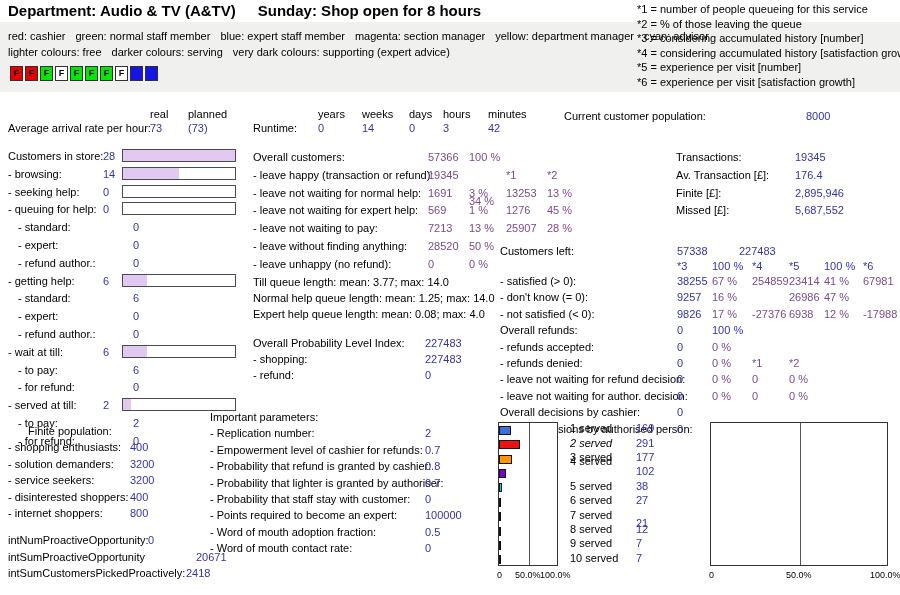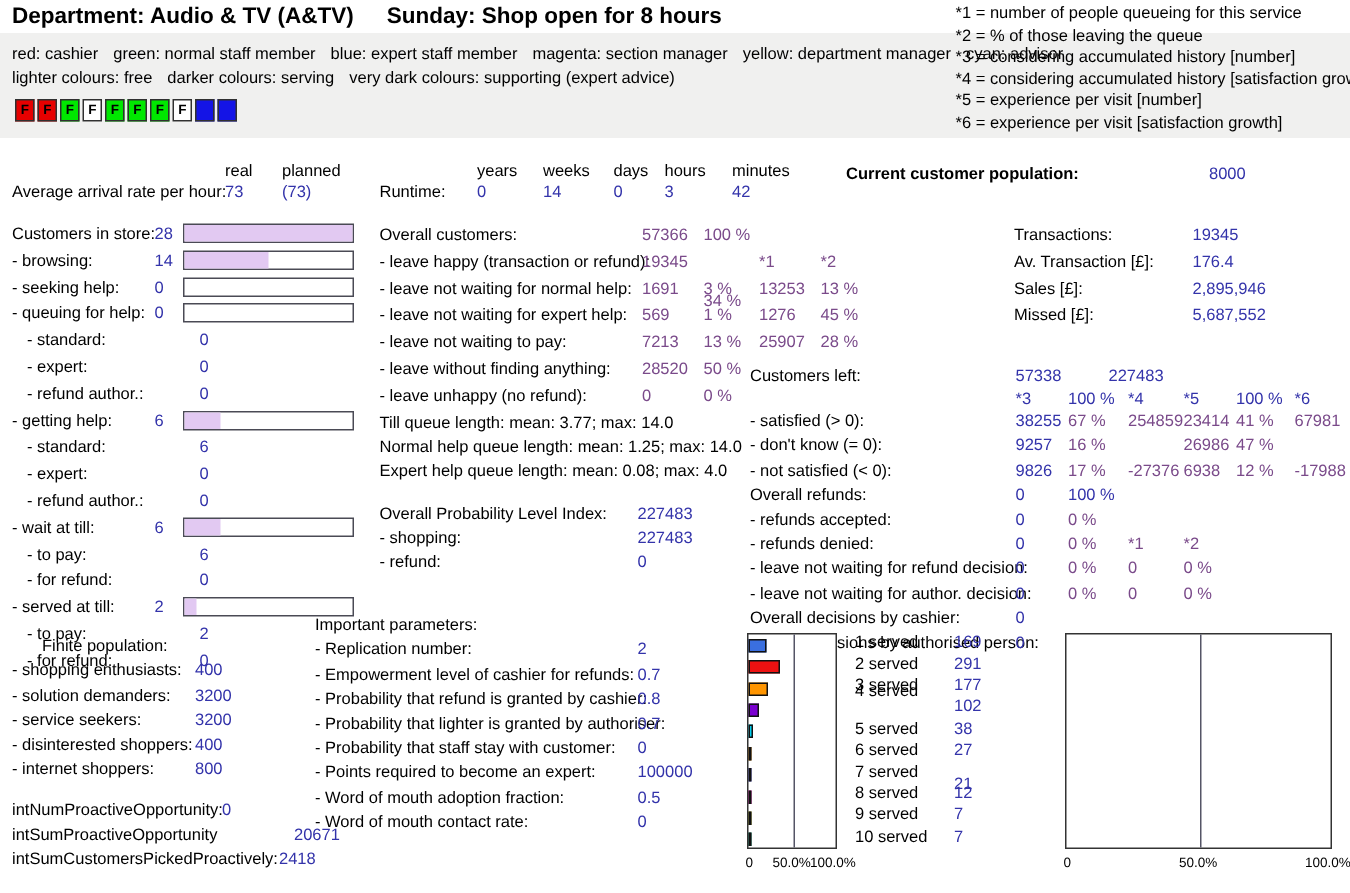--- a/index.html
+++ b/index.html
@@ -144,21 +144,21 @@
 <div class="abs hdr" style="left:409px;top:108px;">days</div>
 <div class="abs hdr" style="left:443px;top:108px;">hours</div>
 <div class="abs hdr" style="left:488px;top:108px;">minutes</div>
 <div class="abs lbl" style="left:253px;top:122px;">Runtime:</div>
 <div class="abs val" style="left:318px;top:122px;">0</div>
 <div class="abs val" style="left:362px;top:122px;">14</div>
 <div class="abs val" style="left:409px;top:122px;">0</div>
 <div class="abs val" style="left:443px;top:122px;">3</div>
 <div class="abs val" style="left:488px;top:122px;">42</div>
 
-<div class="abs lbl" style="left:564px;top:110px;font-weight:bold;">Current customer population:</div>
+<div class="abs lbl" style="left:564px;top:110px;">Current customer population:</div>
 <div class="abs val" style="left:806px;top:110px;">8000</div>
 
 <div class="abs" id="store-list" style="left: 0px; top: 150px; width: 250px;">
     <div class="abs lbl" style="left: 8px; top: 0px;">Customers in store:</div>
     <div class="abs val" style="left: 103px; top: 0px;">28</div>
     <div class="abs bar-outer" style="left: 122px; top: -1px; width: 114px;">
       <div class="bar-fill" style="width: 100%;"></div>
     </div>
     <div class="abs lbl" style="left: 8px; top: 17.8px;">- browsing:</div>
     <div class="abs val" style="left: 103px; top: 17.8px;">14</div>
@@ -253,21 +253,21 @@
 <div class="abs lbl" style="left:253px;top:353px;">- shopping:</div>
 <div class="abs val" style="left:425px;top:353px;">227483</div>
 <div class="abs lbl" style="left:253px;top:369px;">- refund:</div>
 <div class="abs val" style="left:425px;top:369px;">0</div>
 
 <div class="abs" id="transactions-block" style="left: 676px; top: 151px; width: 224px;">
     <div class="abs lbl" style="left: 0px; top: 0px;">Transactions:</div>
     <div class="abs val" style="left: 119px; top: 0px;">19345</div>
     <div class="abs lbl" style="left: 0px; top: 17.8px;">Av. Transaction [£]:</div>
     <div class="abs val" style="left: 119px; top: 17.8px;">176.4</div>
-    <div class="abs lbl" style="left: 0px; top: 35.6px;">Sales [£]:</div>
+    <div class="abs lbl" style="left: 0px; top: 35.6px;">Finite [£]:</div>
     <div class="abs val" style="left: 119px; top: 35.6px;">2,895,946</div>
     <div class="abs lbl" style="left: 0px; top: 53.4px;">Missed [£]:</div>
     <div class="abs val" style="left: 119px; top: 53.4px;">5,687,552</div>
   </div>
 
 <div class="abs lbl" style="left:500px;top:245px;">Customers left:</div>
 <div class="abs val" style="left:677px;top:245px;">57338</div>
 <div class="abs val" style="left:739px;top:245px;">227483</div>
 
 <div class="abs val" style="left:677px;top:260px;">*3</div>
@@ -376,21 +376,21 @@
       <div class="chart-bar" style="left: 0px; top: 89.1px; width: 2px; background: rgb(96, 96, 224);"></div>
       <div class="chart-bar" style="left: 0px; top: 103.5px; width: 2px; background: rgb(208, 0, 160);"></div>
       <div class="chart-bar" style="left: 0px; top: 117.9px; width: 2px; background: rgb(128, 128, 0);"></div>
       <div class="chart-bar" style="left: 0px; top: 132.3px; width: 2px; background: rgb(0, 128, 96);"></div>
     </div>
     <div class="axis-lbl" style="left: -1px; top: 148px;">0</div>
     <div class="axis-lbl" style="left: 17px; top: 148px;">50.0%</div>
     <div class="axis-lbl" style="left: 42px; top: 148px;">100.0%</div>
     <div class="series-row series-name" style="left: 72px; top: 0.2px;">1 served</div>
     <div class="series-row series-val" style="left: 138px; top: 0.2px;">169</div>
-    <div class="series-row series-name" style="left: 72px; top: 14.6px;">2 served</div>
+    <div class="series-row series-name" style="left: 72px; top: 14.6px; font-style: italic;">2 served</div>
     <div class="series-row series-val" style="left: 138px; top: 14.6px;">291</div>
     <div class="series-row series-name" style="left: 72px; top: 29px;">3 served</div>
     <div class="series-row series-val" style="left: 138px; top: 29px;">177</div>
     <div class="series-row series-name" style="left: 72px; top: 33px;">4 served</div>
     <div class="series-row series-val" style="left: 138px; top: 43.4px;">102</div>
     <div class="series-row series-name" style="left: 72px; top: 57.8px;">5 served</div>
     <div class="series-row series-val" style="left: 138px; top: 57.8px;">38</div>
     <div class="series-row series-name" style="left: 72px; top: 72.2px;">6 served</div>
     <div class="series-row series-val" style="left: 138px; top: 72.2px;">27</div>
     <div class="series-row series-name" style="left: 72px; top: 86.6px;">7 served</div>

